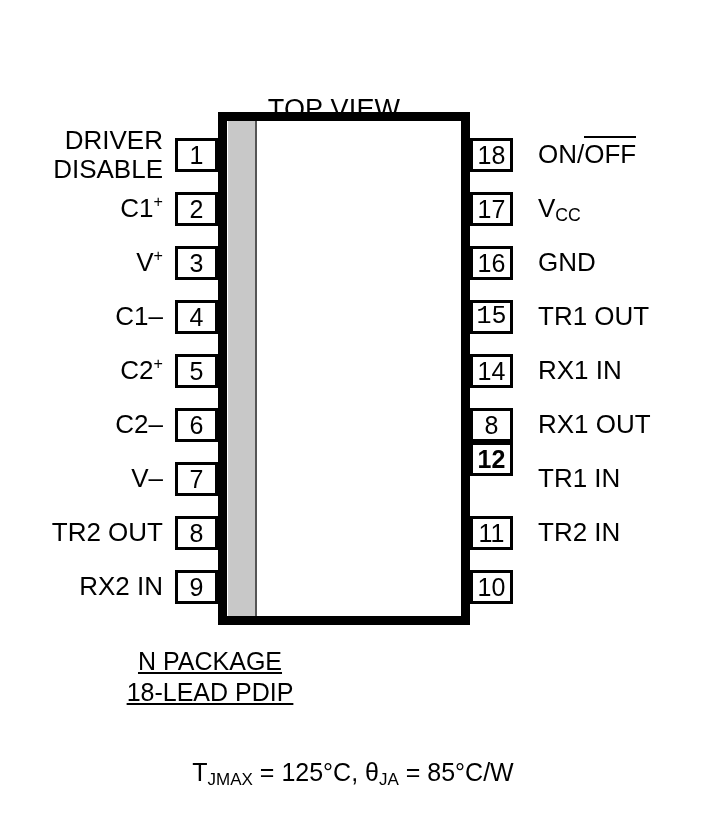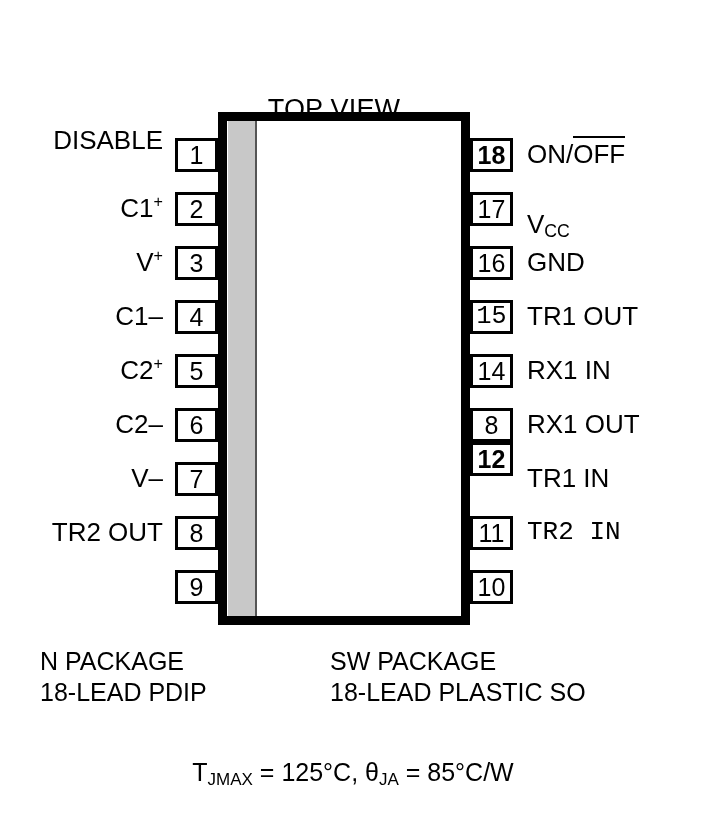--- a/index.html
+++ b/index.html
@@ -81,21 +81,21 @@
     font-size: 26px;
     line-height: 29px;
     white-space: nowrap;
     color: #000000;
   }
   .pin-label.left {
     right: 539px;           
     text-align: right;
   }
   .pin-label.right {
-    left: 527px;
+    left: 538px;
     text-align: right;
   }
   .pin-label .l2 { display: block; text-align: right; }
 
   sup.sign {
     font-size: 0.62em;
     vertical-align: super;
     line-height: 0;
   }
   sub.sub {
@@ -109,21 +109,23 @@
     border-top: 2px solid #000000;
     padding-top: 1px;
   }
 
   
   .pkg-caption {
     position: absolute;
     top: 646px;
     font-size: 25px;
     line-height: 31px;
-    white-space: nowrap;
+    text-align: center;
+    white-space: nowrap;
+    text-decoration: underline;
   }
   #pkg-caption-n  { left: 40px;  width: 340px; }
   #pkg-caption-sw { left: 330px; width: 360px; }
 
   
   #thermal-note {
     position: absolute;
     left: 2px;
     top: 758px;
     width: 702px;
@@ -137,20 +139,21 @@
 
 <div class="stage">
 
   <div id="top-view-title">TOP VIEW</div>
 
   <div id="package-body"></div>
   <div id="notch-stripe"></div>
 
   <div class="pin-box left" style="top:138px;">1</div>
   <div class="pin-label left" style="top:126px;">
+    <span class="l1">DRIVER</span>
     <span class="l2">DISABLE</span>
   </div>
 
   <div class="pin-box left" style="top:192px;">2</div>
   <div class="pin-label left" style="top:194px;"><span>C1</span><sup class="sign">+</sup></div>
 
   <div class="pin-box left" style="top:246px;">3</div>
   <div class="pin-label left" style="top:248px;"><span>V</span><sup class="sign">+</sup></div>
 
   <div class="pin-box left" style="top:300px;">4</div>
@@ -162,52 +165,49 @@
   <div class="pin-box left" style="top:408px;">6</div>
   <div class="pin-label left" style="top:410px;">C2–</div>
 
   <div class="pin-box left" style="top:462px;">7</div>
   <div class="pin-label left" style="top:464px;">V–</div>
 
   <div class="pin-box left" style="top:516px;">8</div>
   <div class="pin-label left" style="top:518px;">TR2 OUT</div>
 
   <div class="pin-box left" style="top:570px;">9</div>
-
-  <div class="pin-box right" style="top:138px;font-weight:bold;">18</div>
+  <div class="pin-label left" style="top:572px;">RX2 IN</div>
+
+  <div class="pin-box right" style="top:138px;">18</div>
   <div class="pin-label right" style="top:140px;"><span>ON/</span><span class="ovl">OFF</span></div>
 
   <div class="pin-box right" style="top:192px;">17</div>
-  <div class="pin-label right" style="top:194px;margin-top:16px;"><span>V</span><sub class="sub">CC</sub></div>
+  <div class="pin-label right" style="top:194px;"><span>V</span><sub class="sub">CC</sub></div>
 
   <div class="pin-box right" style="top:246px;">16</div>
   <div class="pin-label right" style="top:248px;">GND</div>
 
   <div class="pin-box right" style="top:300px;font-family:Liberation Mono, monospace;">15</div>
   <div class="pin-label right" style="top:302px;">TR1 OUT</div>
 
   <div class="pin-box right" style="top:354px;">14</div>
   <div class="pin-label right" style="top:356px;">RX1 IN</div>
 
   <div class="pin-box right" style="top:408px;">8</div>
   <div class="pin-label right" style="top:410px;">RX1 OUT</div>
 
   <div class="pin-box right" style="top:442px;font-weight:bold;">12</div>
   <div class="pin-label right" style="top:464px;">TR1 IN</div>
 
   <div class="pin-box right" style="top:516px;">11</div>
-  <div class="pin-label right" style="top:518px;font-family:Liberation Mono, monospace;">TR2 IN</div>
+  <div class="pin-label right" style="top:518px;">TR2 IN</div>
 
   <div class="pin-box right" style="top:570px;">10</div>
 
   <div class="pkg-caption" id="pkg-caption-n">
     <div>N PACKAGE</div>
     <div>18-LEAD PDIP</div>
   </div>
 
-  <div class="pkg-caption" id="pkg-caption-sw">
-    <div>SW PACKAGE</div>
-    <div>18-LEAD PLASTIC SO</div>
-  </div>
 
   <div id="thermal-note"><span>T</span><sub class="sub">JMAX</sub><span> = 125°C, </span><span>θ</span><sub class="sub">JA</sub><span> = 85°C/W</span></div>
 
 </div>
 
 </body></html>

